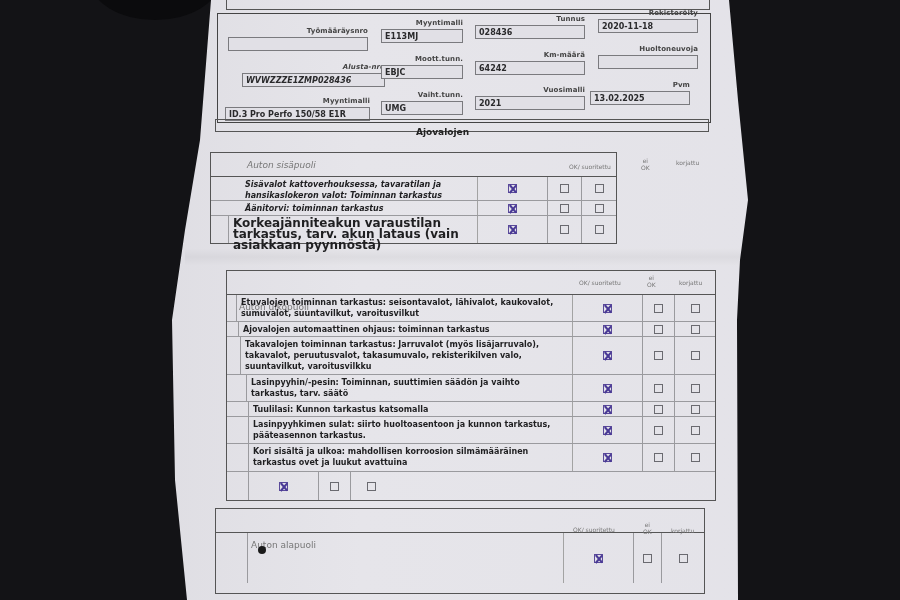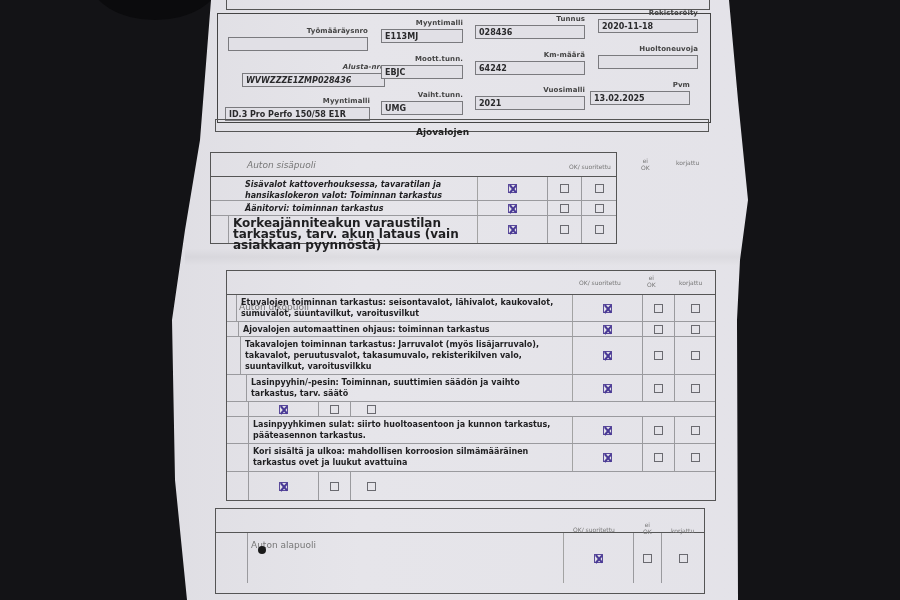--- a/index.html
+++ b/index.html
@@ -249,20 +249,21 @@
       </div>
     <div class="c" style="width:32px">
         <span class="cb"></span>
       </div>
     <div class="c" style="width:40px">
         <span class="cb"></span>
       </div>
   </div>
   <div class="row" style="height:15px">
     <div class="lead" style="width:22px"></div>
+    <div class="txt">Tuulilasi: Kunnon tarkastus katsomalla</div>
     <div class="c" style="width:70px">
         <span class="cb checked"></span>
       </div>
     <div class="c" style="width:32px">
         <span class="cb"></span>
       </div>
     <div class="c" style="width:40px">
         <span class="cb"></span>
       </div>
   </div>

